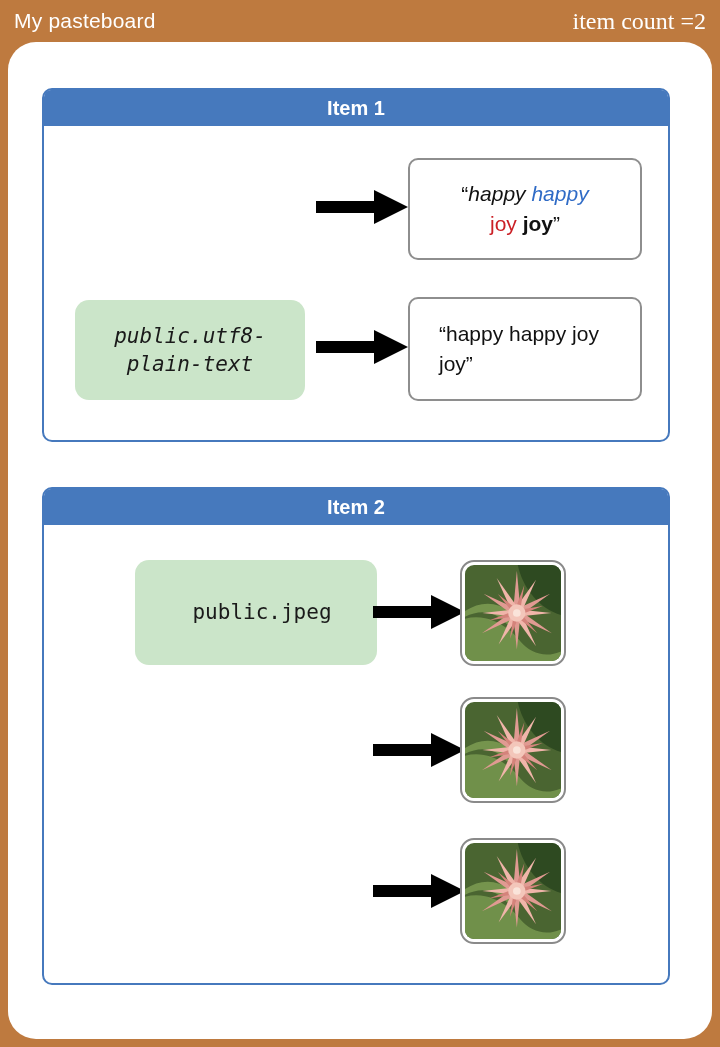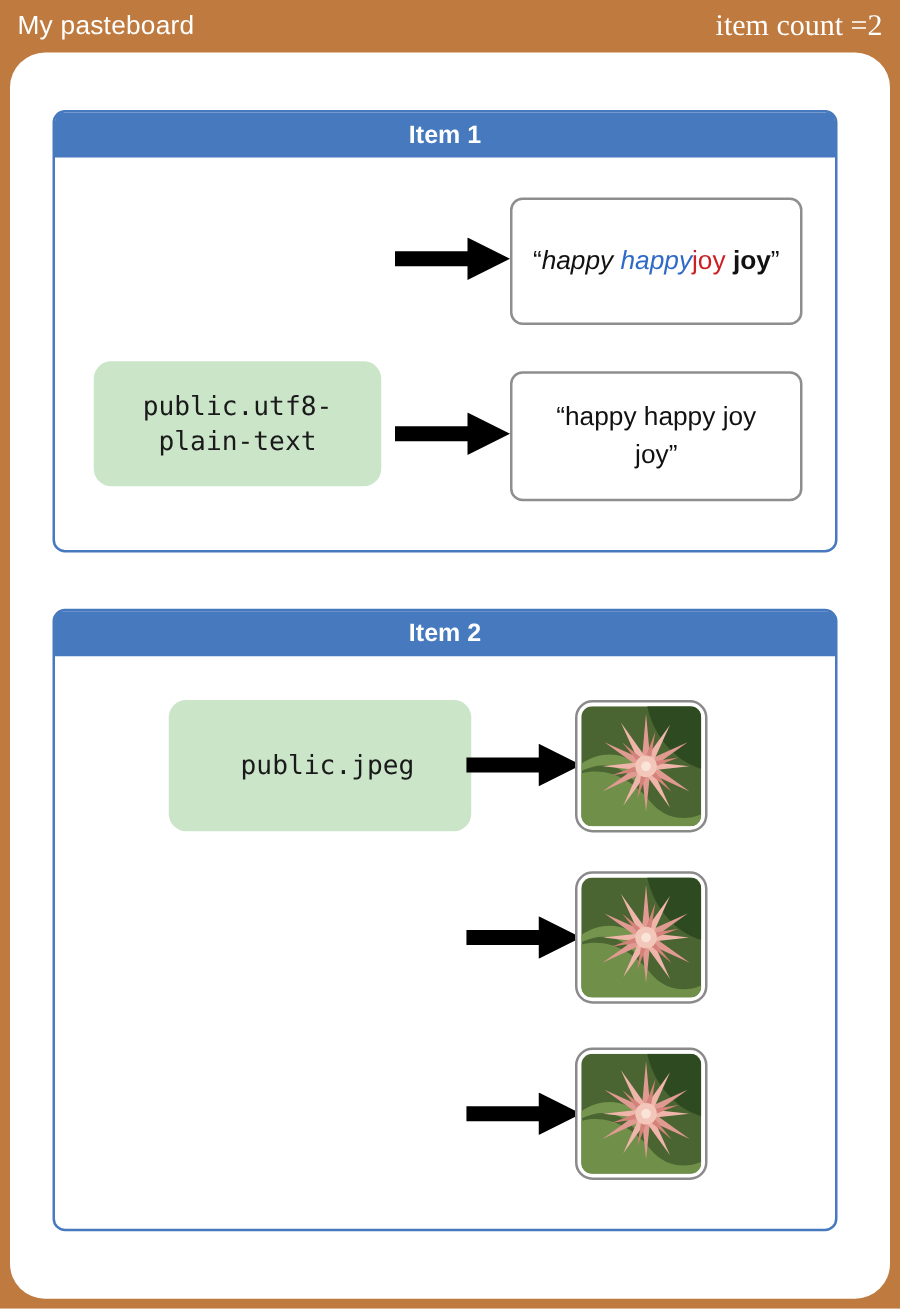--- a/index.html
+++ b/index.html
@@ -21,23 +21,23 @@
   .card-header { height:36px; margin:0; background:#4679BD;
                  border-radius:7px 7px 0 0; color:#fff; font-weight:bold;
                  font-size:20px; display:flex; align-items:center; justify-content:center; }
 
   .type-box { position:absolute; background:#CBE5C9; border-radius:14px;
               display:flex; align-items:center; justify-content:center;
               font-family:"DejaVu Sans Mono", monospace; font-size:21px;
               color:#1a1a1a; white-space:pre-line; text-align:center; line-height:1.35; }
 
   .preview-box { position:absolute; border:2px solid #8E8E8E; border-radius:10px;
-                 background:#fff; display:flex; 
+                 background:#fff; display:flex; flex-direction:column;
                  align-items:center; justify-content:center; font-size:21px;
-                 color:#111; text-align:center; box-sizing:border-box; line-height:30px; }
+                 color:#111; text-align:left; box-sizing:border-box; line-height:30px; }
   .preview-box .plain-inner { max-width:172px; }
 
   .it   { font-style:italic; }
   .blue { color:#2F6BC6; }
   .red  { color:#CB2026; }
   .bold { font-weight:bold; }
 
   .arrow { position:absolute; width:92px; height:34px; }
 
   .thumb { position:absolute; width:106px; height:106px; border:2px solid #8a8a8a;
@@ -106,21 +106,21 @@
       <div class="card-header">Item 1</div>
 
       <svg class="arrow" style="left:272px; top:100px;" viewBox="0 0 92 34">
           <use href="#arrow-shape"></use>
         </svg>
       <div class="preview-box" style="left:364px; top:68px; width:234px; height:102px;">
         <div><span>“</span><span class="it">happy</span> <span class="it blue">happy</span></div>
         <div><span class="red">joy</span> <span class="bold">joy</span><span>”</span></div>
       </div>
 
-      <div class="type-box" style="left:31px; top:199px; width:230px; height:100px;">public.utf8-
+      <div class="type-box" style="left:31px; top:210px; width:230px; height:100px;font-style:italic;">public.utf8-
 plain-text</div>
       <svg class="arrow" style="left:272px; top:240px;" viewBox="0 0 92 34">
           <use href="#arrow-shape"></use>
         </svg>
       <div class="preview-box" style="left:364px; top:207px; width:234px; height:104px;">
         <div class="plain-inner">“happy happy joy joy”</div>
       </div>
     </div>
 
     <div class="card card2">

